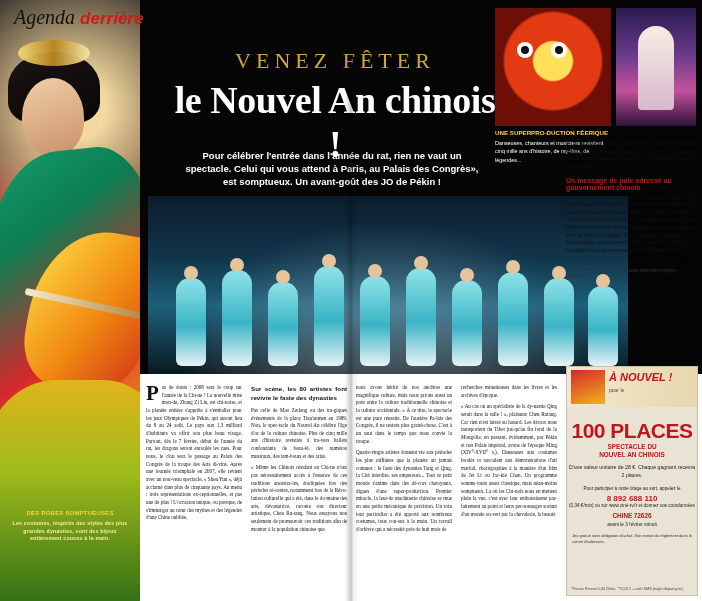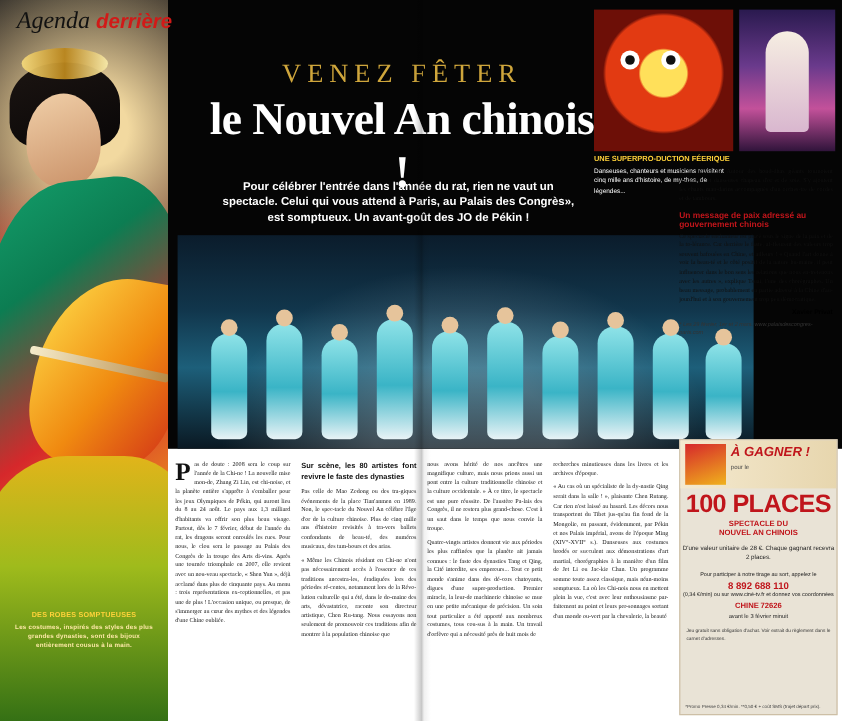--- a/index.html
+++ b/index.html
@@ -81,21 +81,21 @@
   .rcol .sig{font-size:5.6px;font-weight:bold;text-align:right;margin-top:3px;font-family:"Liberation Sans",sans-serif;}
   .rcol .note{font-size:4.6px;font-style:italic;margin-top:4px;color:#333;line-height:1.45;}
 
   
   .promo{position:absolute;left:566px;top:366px;width:130px;height:228px;background:#e9e3d6;border:1px solid #cdbfa6;}
   .promo-top{height:40px;background:linear-gradient(90deg,#f4e9cf,#e7d6ae);position:relative;}
   .promo-thumb{position:absolute;left:4px;top:3px;width:34px;height:34px;
     background:linear-gradient(160deg,#d6282b,#f0b21c);}
   .promo-gagner{position:absolute;left:42px;top:4px;font-size:11px;font-weight:bold;color:#c0151b;font-style:italic;}
   .promo-pour{position:absolute;left:42px;top:20px;font-size:5px;color:#444;}
-  .promo-100{text-align:center;font-size:21px;font-weight:bold;color:#c0151b;margin-top:2px;letter-spacing:-0.5px;}
+  .promo-100{text-align:center;font-size:21px;font-weight:bold;color:#c0151b;margin-top:12px;letter-spacing:-0.5px;}
   .promo-sub{text-align:center;font-size:6.4px;font-weight:bold;color:#111;line-height:1.25;}
   .promo-sub .red{color:#c0151b;}
   .promo-price{text-align:center;font-size:5.2px;margin-top:5px;line-height:1.5;color:#222;}
   .promo-rules{margin:6px 5px 0;font-size:4.6px;line-height:1.5;text-align:center;color:#222;}
   .promo-tel{text-align:center;font-size:8px;font-weight:bold;color:#c0151b;margin-top:2px;}
   .promo-tel .small{font-size:4.6px;color:#222;font-weight:normal;display:block;}
   .promo-code{text-align:center;font-size:4.8px;margin-top:3px;color:#222;line-height:1.5;}
   .promo-code b{font-size:6.4px;color:#c0151b;}
   .promo-legal{margin:5px 5px 0;font-size:4px;line-height:1.45;text-align:justify;color:#333;}
   .promo-foot{position:absolute;left:4px;bottom:3px;right:4px;font-size:3.8px;color:#444;line-height:1.4;}
@@ -171,21 +171,21 @@
     <div class="body">et la spiritualité. Autour des boud-dhas géants tournoient empereurs et danseuses chapeau d'or et de soie. S'y ajoutent les chants man-darins accompagnés d'un orches-tre de cordes et de tambours.</div>
     <h3>Un message de paix adressé au gouvernement chinois</h3>
     <div class="body">Ce spectacle enchanteur est placé sous le signe de la paix et de la to-lérance. Car derrière le faste, af-fleurent des valeurs trop souvent bafouées en Chine, et ailleurs ! « Quand l'art donne à voir la beau-té et le côté positif de la nature hu-maine, il peut influencer dans le bon sens les relations que nous en-tretenons avec les autres », explique Tsuai, l'une des chorégraphes. Un beau message, probablement en partie adressé à la Chine d'au-jourd'hui et à son gouvernement trop peu démocratique.</div>
     <div class="sig">Xavier Privat</div>
     <div class="note">* Les 29 février, 1er et 2 mars. www.palaisdescongres-paris.com</div>
   </div>
 
   <div class="promo">
     <div class="promo-top">
       <div class="promo-thumb"></div>
-      <div class="promo-gagner">À GAGNER !</div>
+      <div class="promo-gagner">À NOUVEL !</div>
       <div class="promo-pour">pour le</div>
     </div>
     <div class="promo-100">100 PLACES</div>
     <div class="promo-sub">
       <span class="red">SPECTACLE DU</span><br>
       <span class="red">NOUVEL AN CHINOIS</span>
     </div>
     <div class="promo-price">D'une valeur unitaire de 28 €. Chaque gagnant recevra 2 places.</div>
     <div class="promo-rules">Pour participer à notre tirage au sort, appelez le</div>
     <div class="promo-tel">

